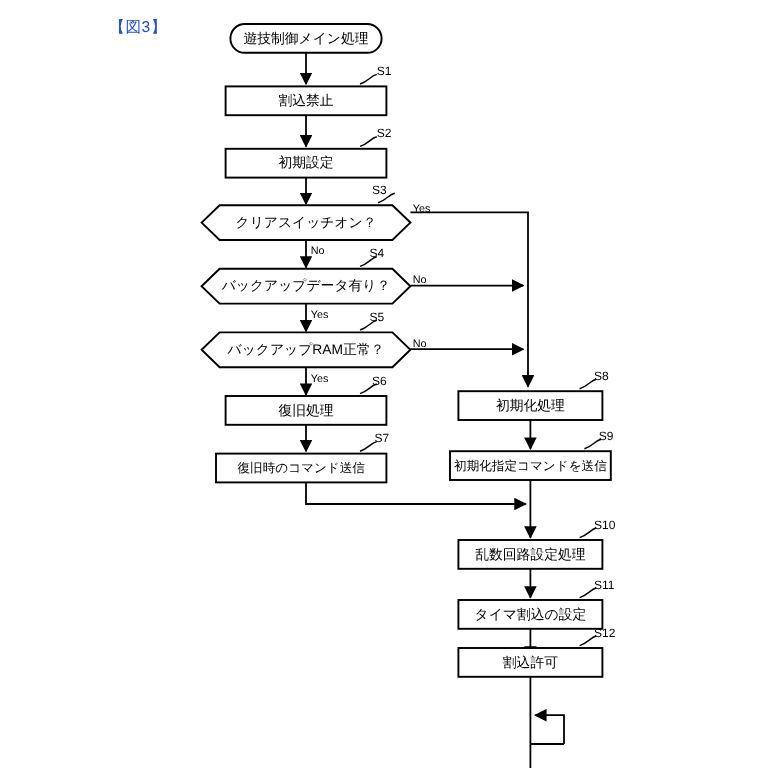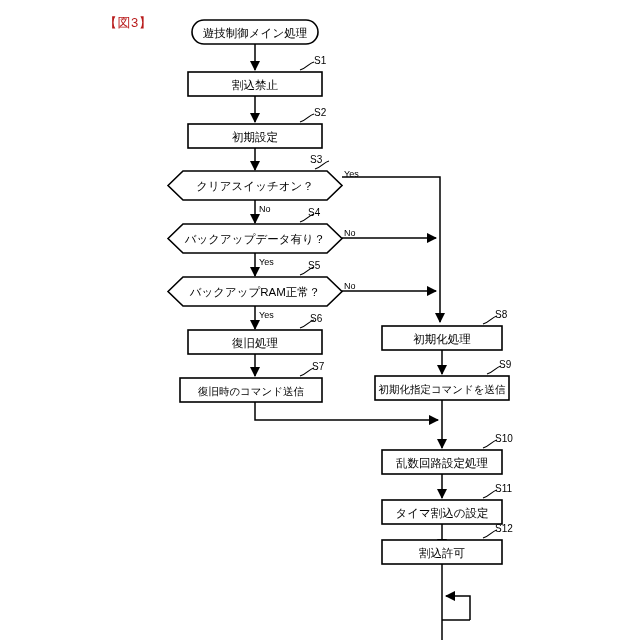--- a/index.html
+++ b/index.html
@@ -10,24 +10,24 @@
   #page {
     position: relative;
     width: 640px;
     height: 640px;
     background: #ffffff;
     font-family: "Liberation Sans", "DejaVu Sans", sans-serif;
     overflow: hidden;
   }
   #figure-title {
     position: absolute;
-    left: 104px;
+    left: 91px;
     top: 14px;
     font-size: 13px;
-    color: #b91c1c;
+    color: #1d4ed8;
     letter-spacing: 0.5px;
     white-space: nowrap;
   }
   svg.flow {
     position: absolute;
     left: 0;
     top: 0;
     width: 640px;
     height: 640px;
   }

